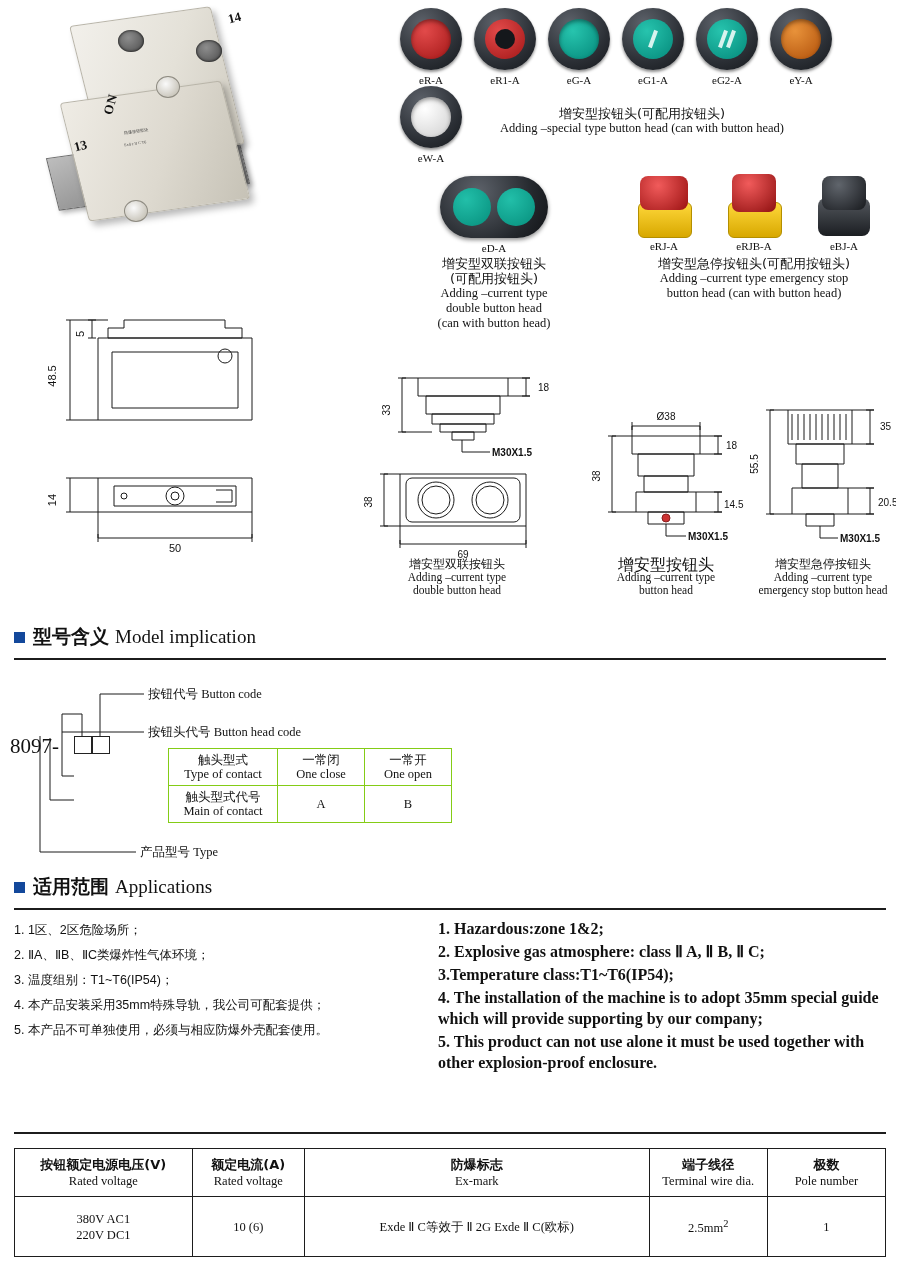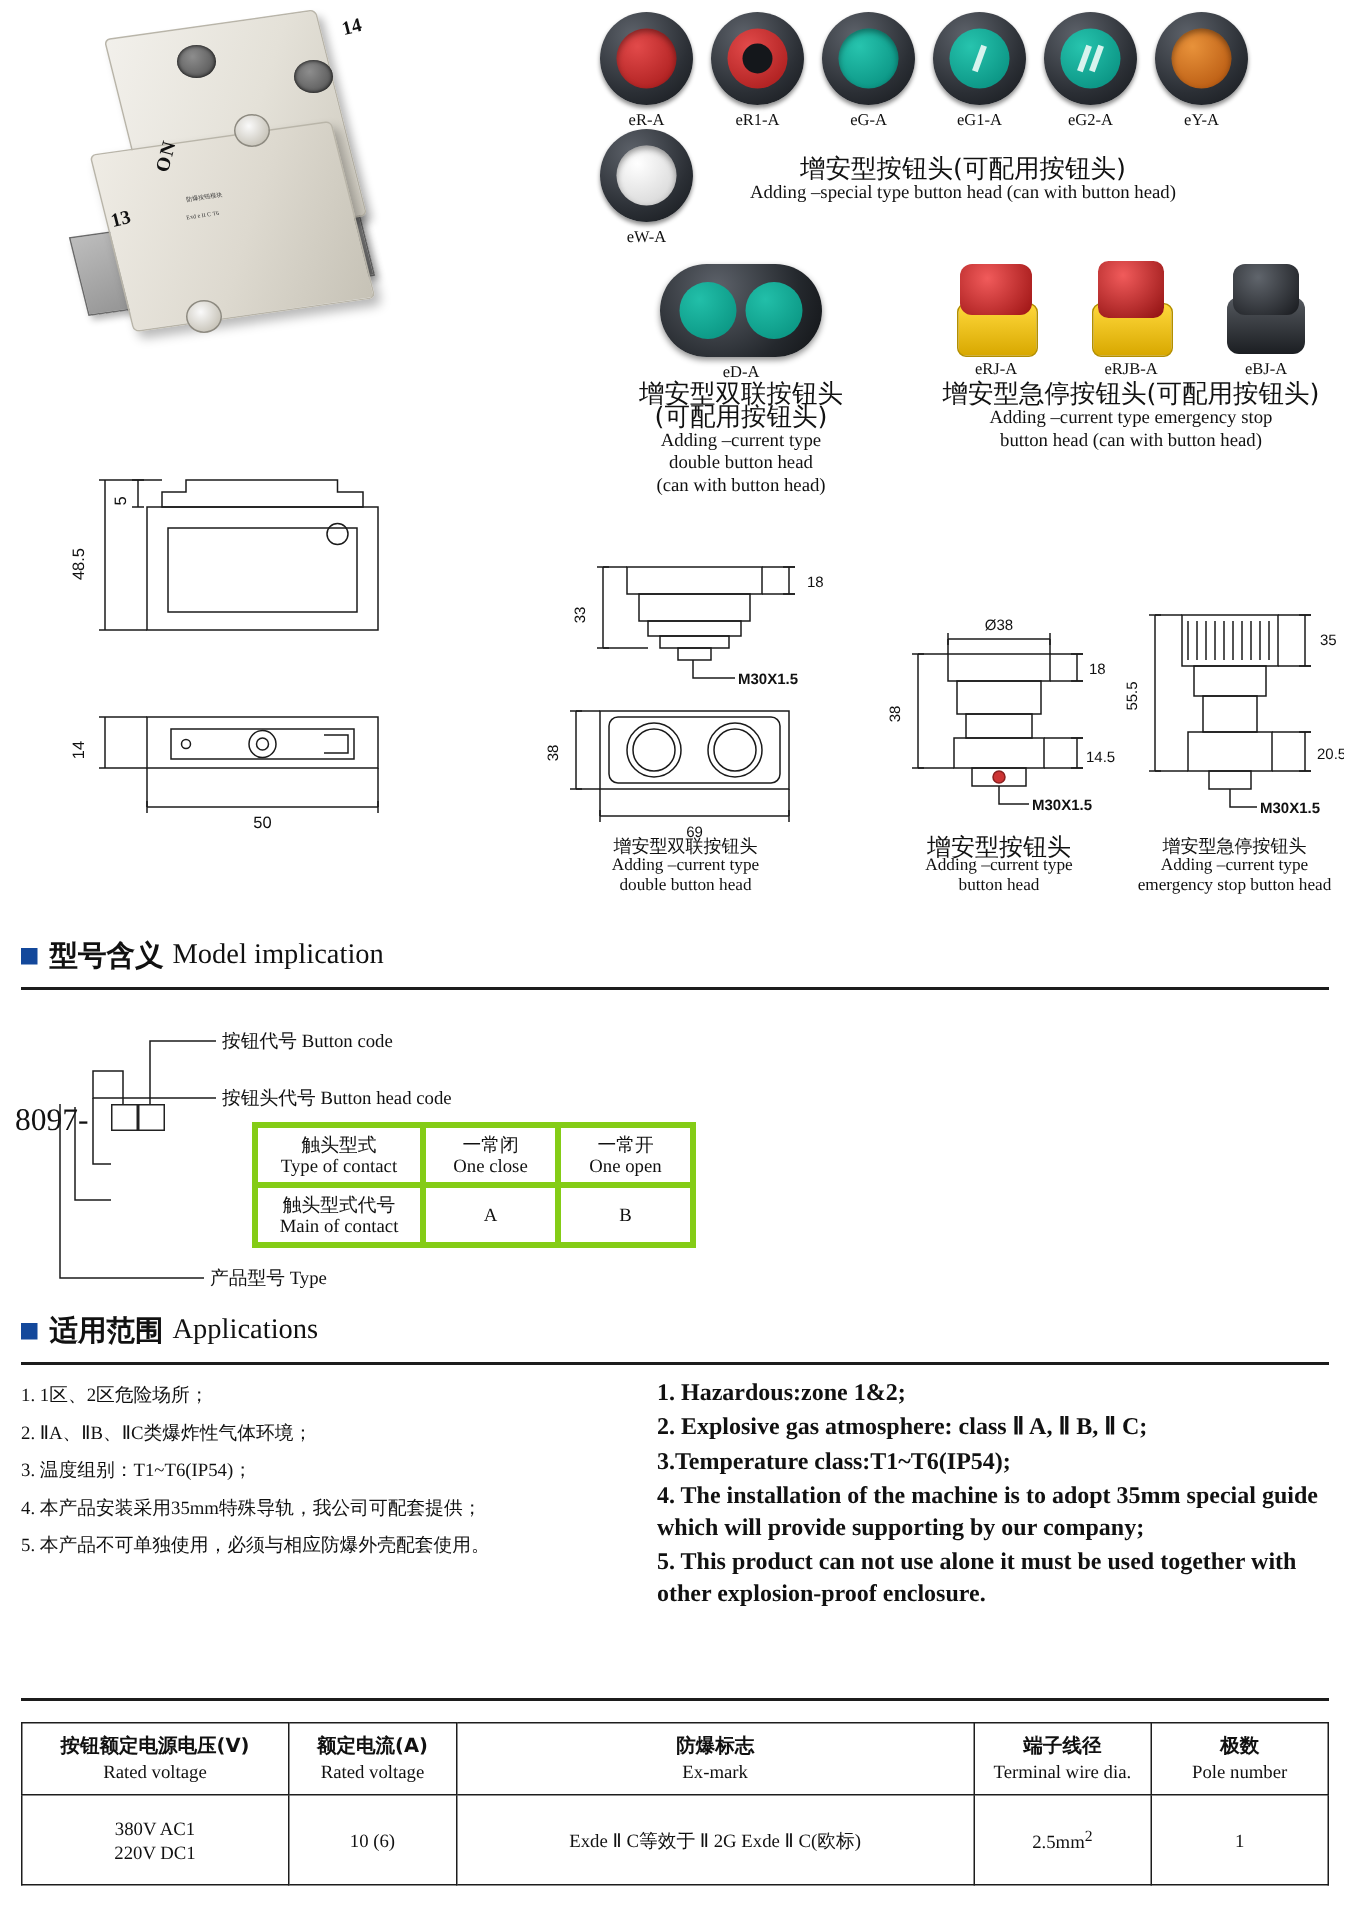--- a/index.html
+++ b/index.html
@@ -67,21 +67,21 @@
     display:flex;align-items:center;justify-content:center;
   }
   .btn-inner{width:40px;height:40px;border-radius:50%;box-shadow:inset 0 2px 4px rgba(0,0,0,.4);}
   .btn-label{font-size:11px;margin-top:4px;font-family:"Liberation Serif",serif;}
   .ring{width:40px;height:40px;border-radius:50%;display:flex;align-items:center;justify-content:center;}
   .ring .inner-dark{width:20px;height:20px;border-radius:50%;background:#14171b;}
   .bar-v{width:4px;height:18px;background:#d8f3ee;transform:rotate(20deg);}
   .bar-v2{width:4px;height:18px;background:#d8f3ee;transform:rotate(20deg);margin:0 2px;}
 
   .caption{text-align:center;font-size:12.5px;line-height:15px;}
-  .caption .cnline{font-family:"DejaVu Sans",sans-serif;font-size:17px;}
+  .caption .cnline{font-family:"DejaVu Sans",sans-serif;font-size:13px;}
 
   
   .dbl{
     width:108px;height:62px;border-radius:32px;margin:0 auto;
     background:radial-gradient(circle at 35% 25%,#5d626a,#24282d 65%,#111316 100%);
     display:flex;align-items:center;justify-content:center;gap:6px;
     box-shadow:0 2px 4px rgba(0,0,0,.45);
   }
   .dbl span{width:38px;height:38px;border-radius:50%;background:radial-gradient(circle at 35% 30%,#22bfa9,#068e7c);}
 
@@ -99,26 +99,26 @@
   
   .model-wrap{position:absolute;left:10px;top:676px;width:470px;height:190px;}
   .model-code{position:absolute;left:0px;top:58px;font-size:21px;font-family:"Liberation Serif",serif;}
   .mbox{position:absolute;border:1px solid #222;background:#fff;}
   .mlabel{position:absolute;font-size:12.5px;}
   .mlabel .cnb{font-family:"DejaVu Sans",sans-serif;}
 
   table.contact{
     position:absolute;left:158px;top:72px;border-collapse:collapse;font-size:12.5px;
   }
-  table.contact td{border:4px solid #84cc16;padding:3px 6px;text-align:center;line-height:15px;}
+  table.contact td{border:1px solid #84cc16;padding:3px 6px;text-align:center;line-height:15px;}
   table.contact td.hcell{width:96px;}
 
   
   .apps{position:absolute;top:918px;left:14px;width:880px;font-size:13px;line-height:25px;}
-  .apps .col-cn{position:absolute;left:0;width:420px;font-family:Liberation Serif, serif;font-size:12.5px;}
+  .apps .col-cn{position:absolute;left:0;width:420px;font-family:Liberation Sans, sans-serif;font-size:12.5px;}
   .apps .col-en{position:absolute;left:424px;width:456px;font-size:16px;line-height:21px;font-weight:bold;}
   .apps .col-en li{margin-bottom:2px;}
   ul.plain{list-style:none;margin:0;padding:0;}
 
   
   .mtable{position:absolute;left:14px;top:1148px;width:872px;border-collapse:collapse;font-size:12.5px;}
   .mtable td{border:1px solid #1d1d1d;text-align:center;line-height:16px;padding:4px 2px;}
   .mtable .hd{height:48px;}
   .mtable .bd{height:60px;}
   .hd .cn{font-family:"DejaVu Sans",sans-serif;font-size:13px;font-weight:bold;}

